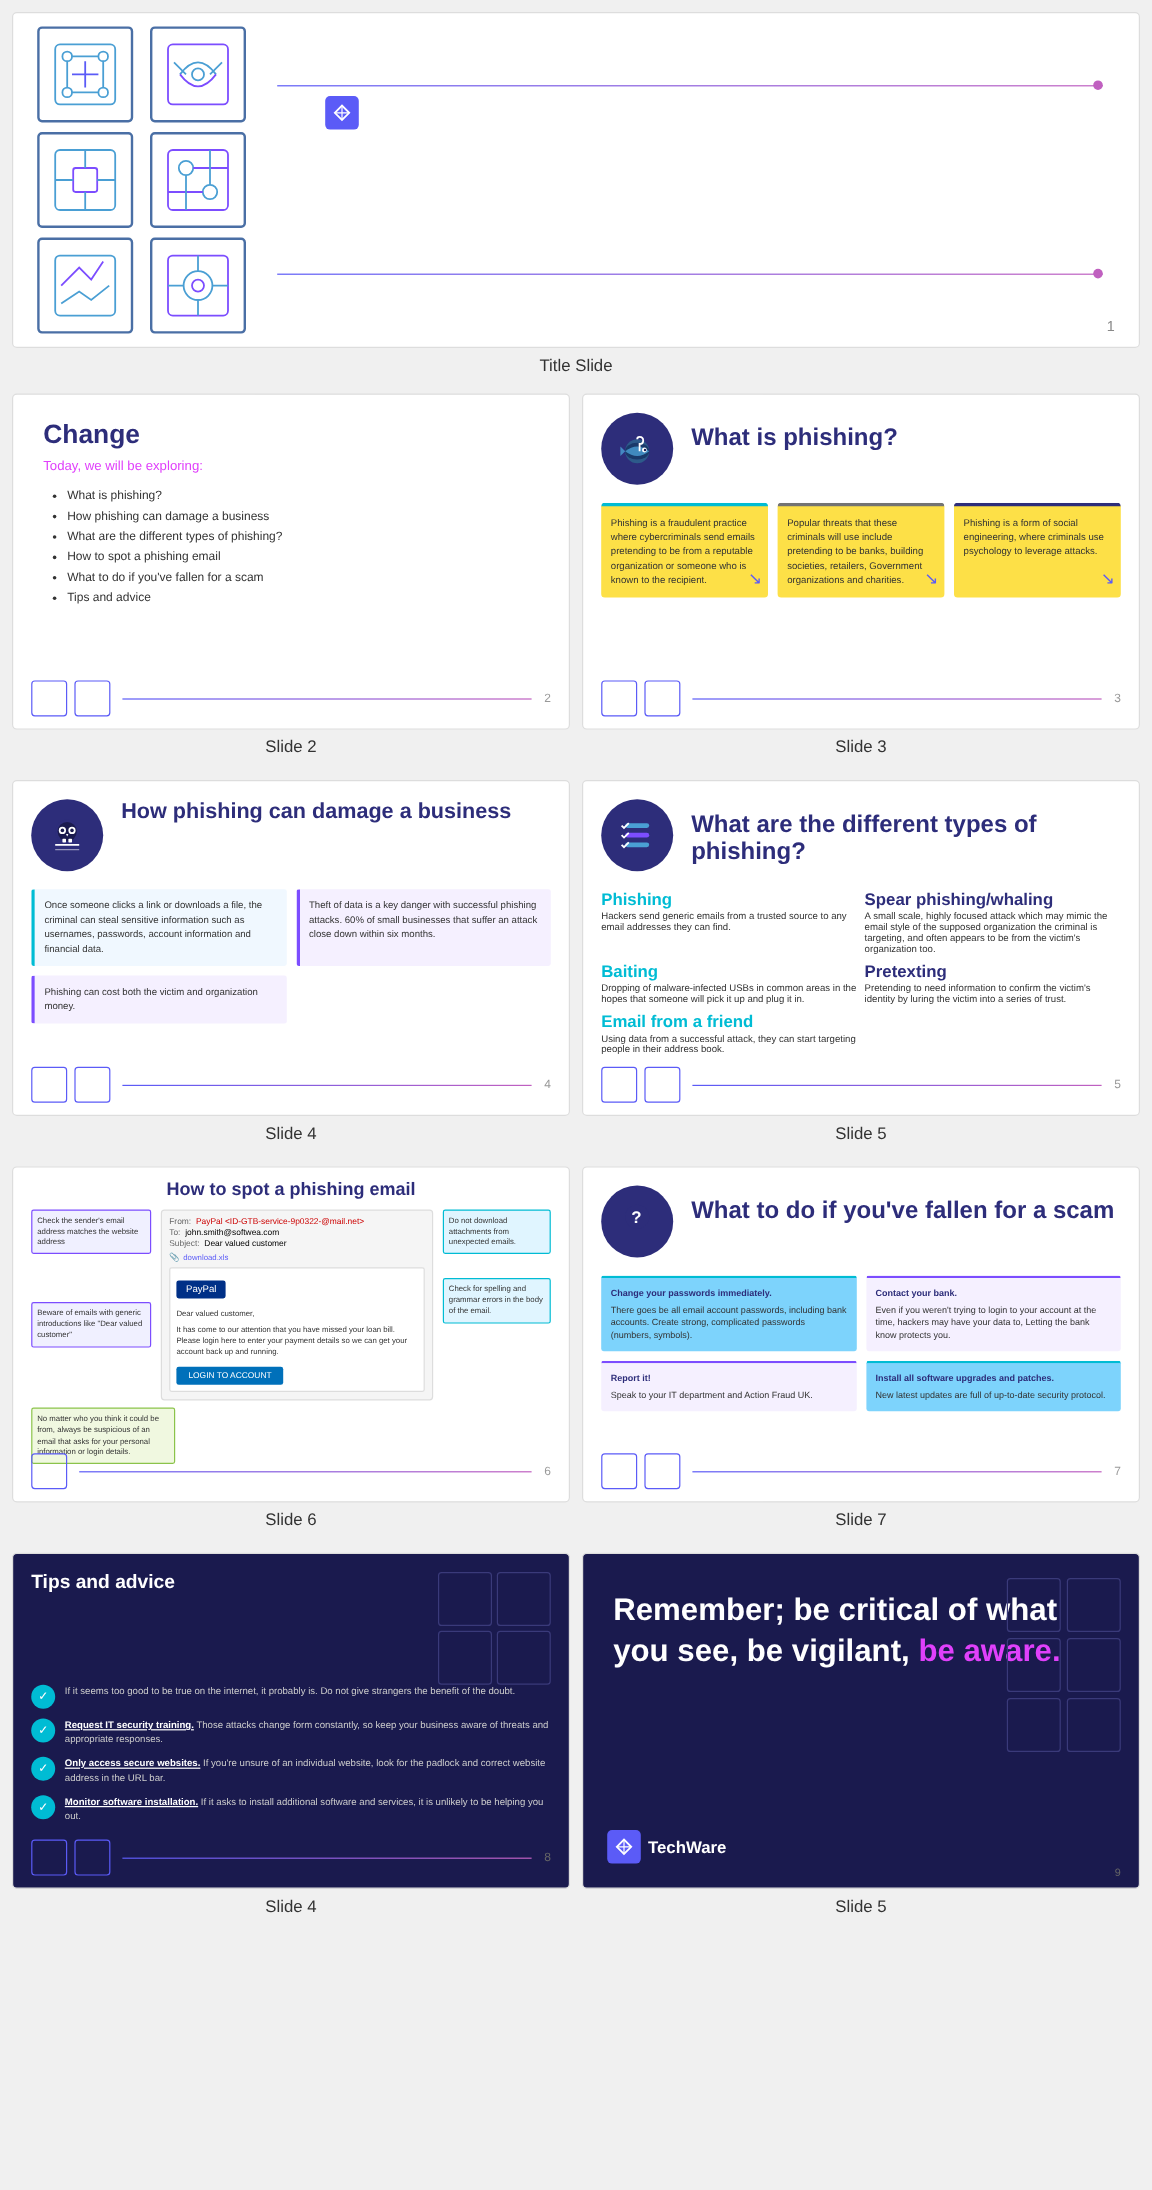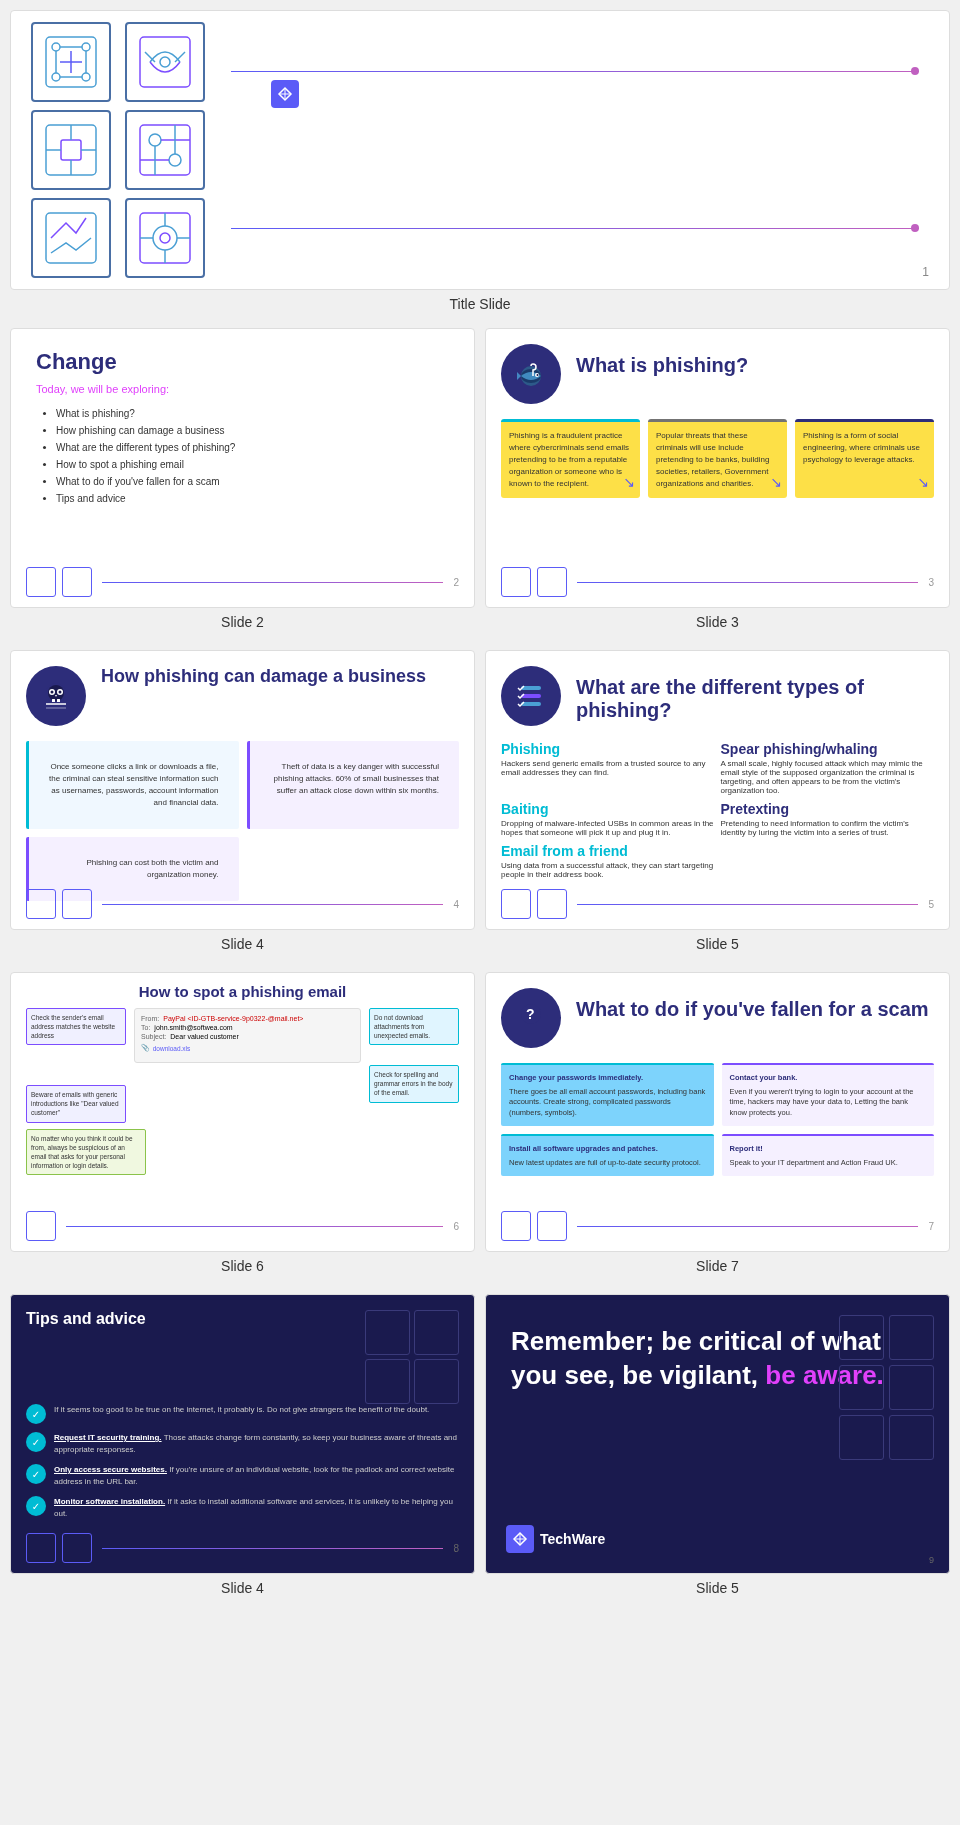--- a/index.html
+++ b/index.html
@@ -285,26 +285,25 @@
     }
 
     .two-col {
       display: grid;
       grid-template-columns: 1fr 1fr;
       gap: 8px;
       margin-top: 10px;
     }
 
     .info-card {
-      padding: 20px;
+      padding: 8px;
       font-size: 8px;
       color: #333;
       line-height: 1.5;
       border-radius: 2px;
-      text-align: right;
     }
 
     .info-card.blue-left {
       border-left: 3px solid #00bcd4;
       background: #f0f8ff;
     }
 
     .info-card.purple-left {
       border-left: 3px solid #7c4dff;
       background: #f5f0ff;
@@ -836,20 +835,26 @@
                   <span>john.smith@softwea.com</span>
                 </div>
                 <div style="display:flex;gap:4px;margin-bottom:4px;">
                   <span style="color:#666;">Subject:</span>
                   <span>Dear valued customer</span>
                 </div>
                 <div style="display:flex;align-items:center;gap:3px;margin-bottom:4px;">
                   <span style="color:#5b5bf7;">📎</span>
                   <span style="color:#5b5bf7;font-size:6.5px;">download.xls</span>
                 </div>
+                <div style="background:white;border:1px solid #ddd;border-radius:2px;padding:5px;">
+                  <div class="paypal-logo">PayPal</div>
+                  <p style="font-size:6.5px;color:#333;line-height:1.4;margin:4px 0;">Dear valued customer,</p>
+                  <p style="font-size:6.5px;color:#333;line-height:1.4;margin-bottom:4px;">It has come to our attention that you have missed your loan bill. Please login here to enter your payment details so we can get your account back up and running.</p>
+                  <div class="email-cta-btn">LOGIN TO ACCOUNT</div>
+                </div>
               </div>
             </div>
 
             <div style="width:90px;flex-shrink:0;">
               <div style="background:#e0f5ff;border:1px solid #00bcd4;border-radius:2px;padding:4px;font-size:6.5px;color:#333;line-height:1.4;margin-bottom:20px;">
                 <span>Do not download attachments from unexpected emails.</span>
               </div>
               <div style="background:#e0f5ff;border:1px solid #00bcd4;border-radius:2px;padding:4px;font-size:6.5px;color:#333;line-height:1.4;">
                 <span>Check for spelling and grammar errors in the body of the email.</span>
               </div>
@@ -886,27 +891,27 @@
           </div>
           <div class="four-cards">
             <div class="action-card teal-top">
               <strong style="color:#2d2d7a;display:block;margin-bottom:3px;">Change your passwords immediately.</strong>
               <span>There goes be all email account passwords, including bank accounts. Create strong, complicated passwords (numbers, symbols).</span>
             </div>
             <div class="action-card purple-top">
               <strong style="color:#2d2d7a;display:block;margin-bottom:3px;">Contact your bank.</strong>
               <span>Even if you weren't trying to login to your account at the time, hackers may have your data to, Letting the bank know protects you.</span>
             </div>
+            <div class="action-card purple-top">
+              <strong style="color:#2d2d7a;display:block;margin-bottom:3px;">Report it!</strong>
+              <span>Speak to your IT department and Action Fraud UK.</span>
+            </div>
             <div class="action-card teal-top">
               <strong style="color:#2d2d7a;display:block;margin-bottom:3px;">Install all software upgrades and patches.</strong>
               <span>New latest updates are full of up-to-date security protocol.</span>
-            </div>
-            <div class="action-card purple-top">
-              <strong style="color:#2d2d7a;display:block;margin-bottom:3px;">Report it!</strong>
-              <span>Speak to your IT department and Action Fraud UK.</span>
             </div>
           </div>
         </div>
         <div class="slide-footer">
           <div class="footer-icons">
             <div class="footer-icon"></div>
             <div class="footer-icon"></div>
           </div>
           <div class="footer-line"></div>
           <span class="footer-num">7</span>

